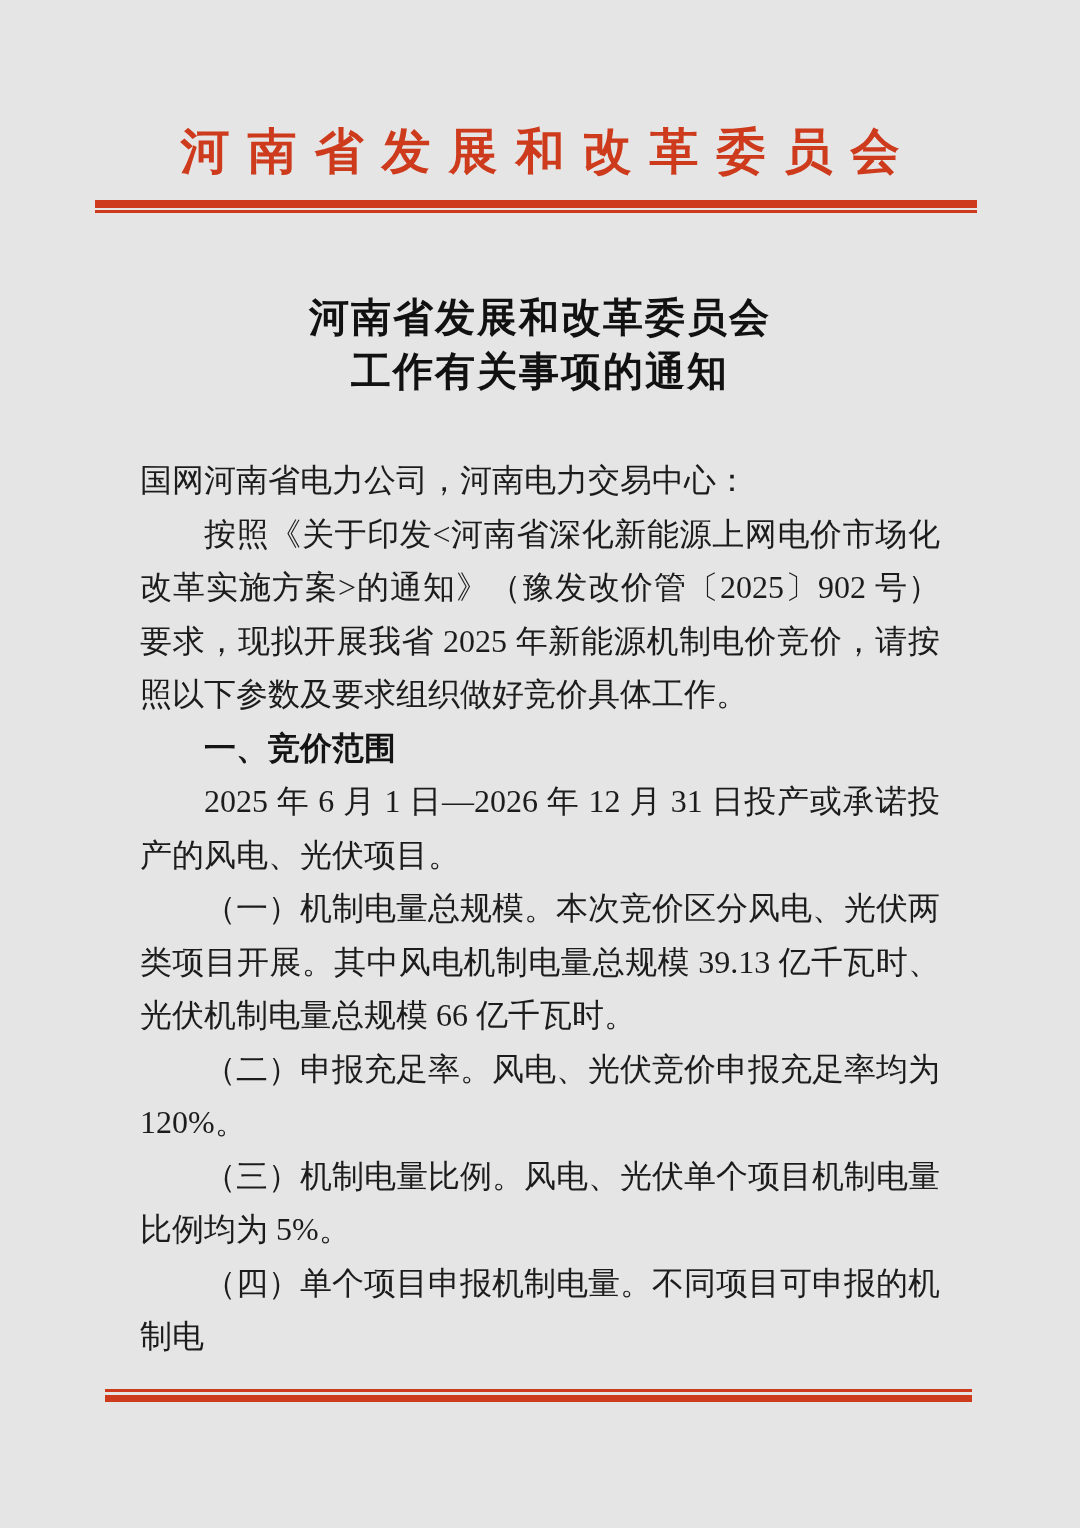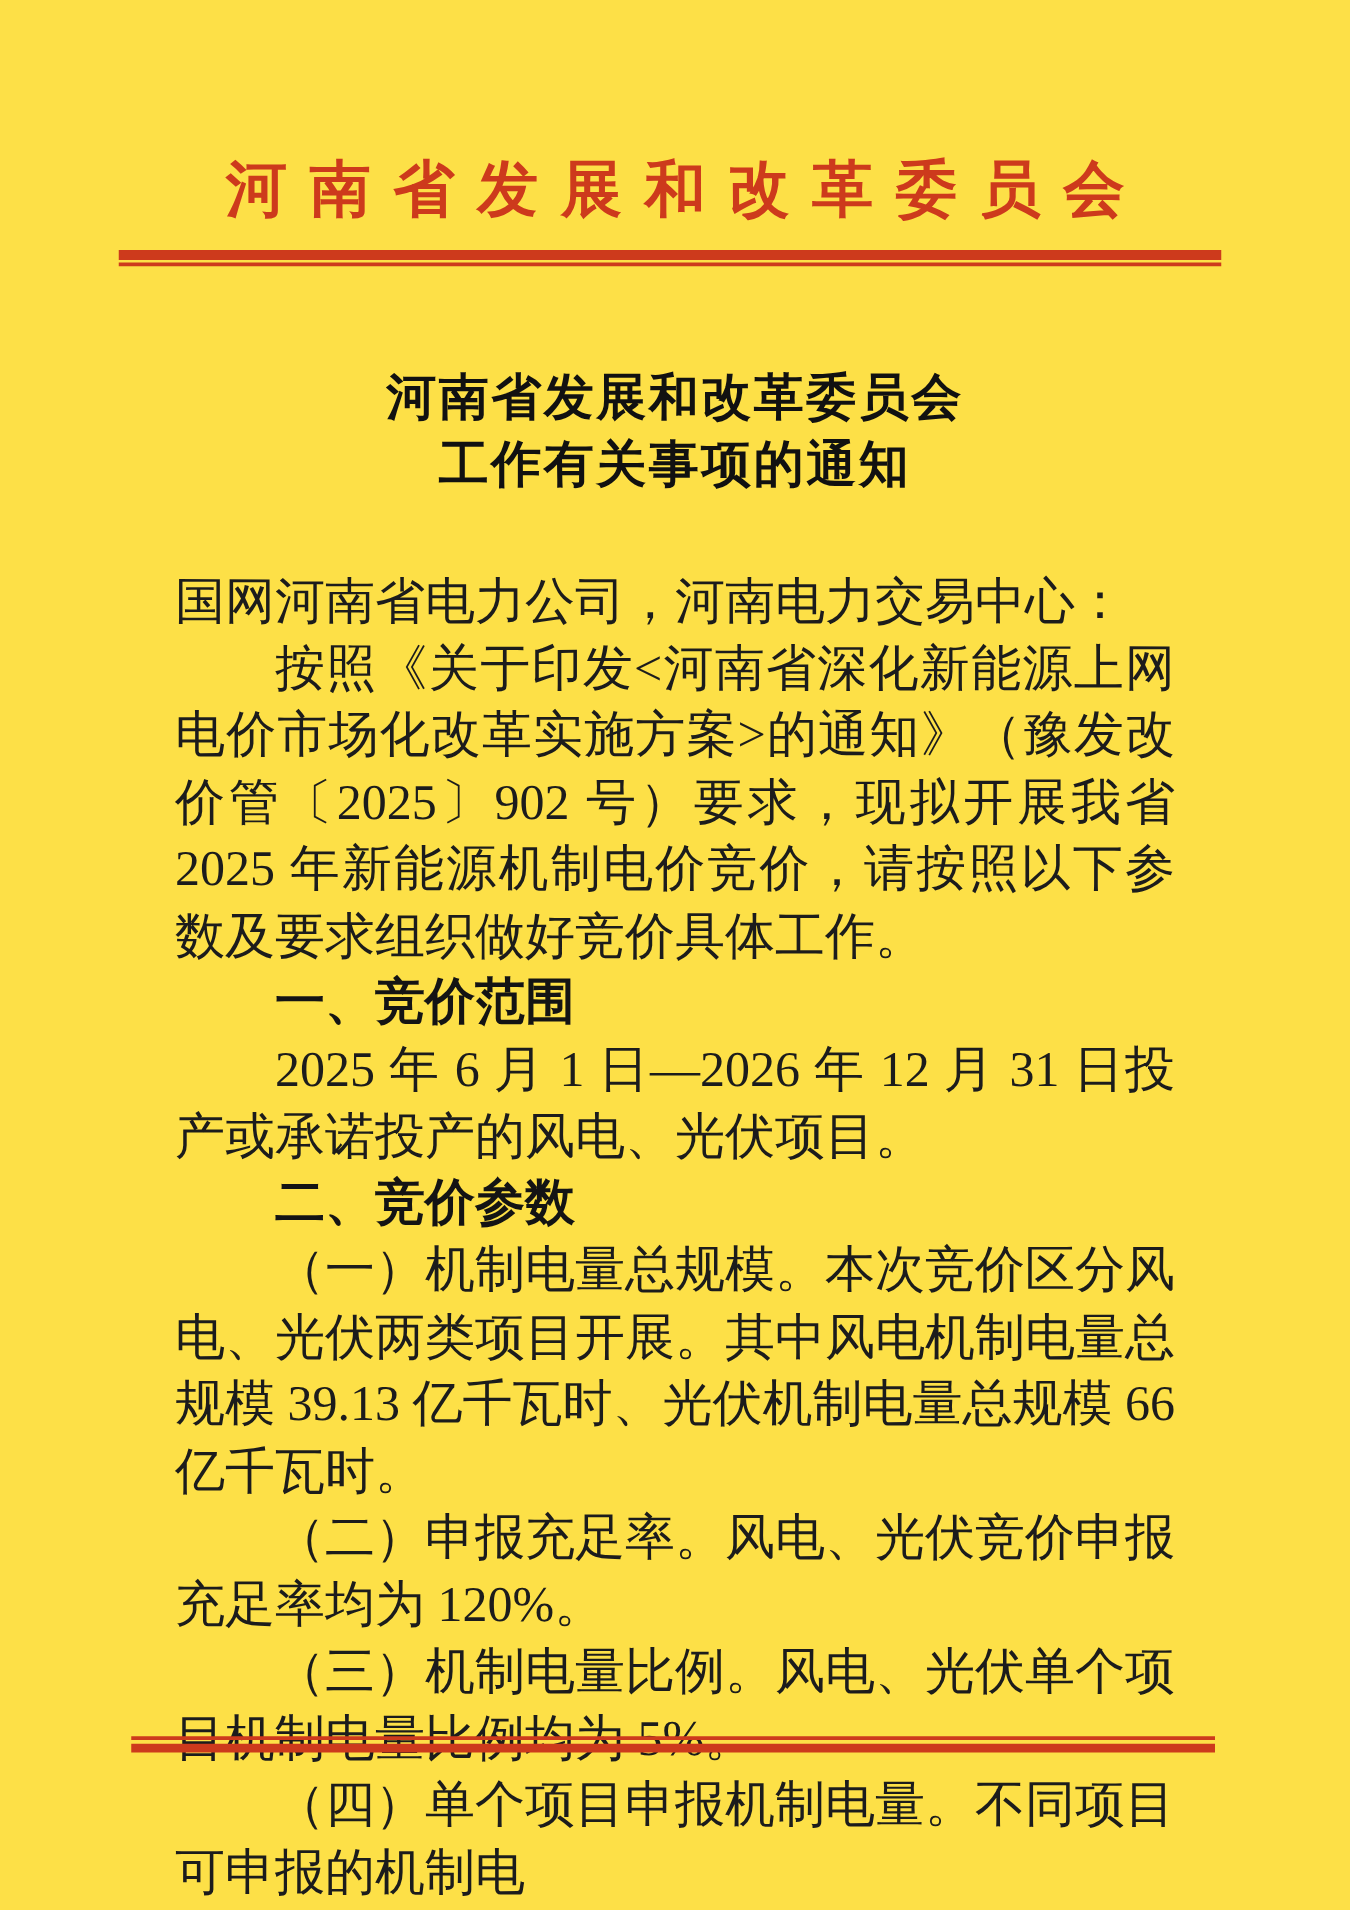--- a/index.html
+++ b/index.html
@@ -5,21 +5,21 @@
   html, body {
     margin: 0;
     padding: 0;
     background: #ffffff;
   }
   .page {
     position: relative;
     width: 1080px;
     height: 1528px;
     margin: 0 auto;
-    background: #fde047;
+    background: #e5e5e5;
     overflow: hidden;
     font-family: "Liberation Serif", "DejaVu Serif", serif;
     color: var(--ink, #1c1c1c);
   }
 
   
   .org-name {
     padding-top: 120px;
     text-align: center;
     font-size: 49px;
@@ -51,21 +51,21 @@
     line-height: 54px;
     font-weight: 700;
     letter-spacing: 2px;
     color: #111111;
   }
   .doc-title span { display: block; white-space: nowrap; }
 
   
   .body-text {
     margin: 55px 140px 0 140px;
-    font-size: 40px;
+    font-size: 32px;
     line-height: 53.5px;
     text-align: justify;
     text-justify: inter-ideograph;
   }
   .body-text p { margin: 0; }
   .recipients { text-indent: 0; }
   .para { text-indent: 2em; }
   .heading {
     text-indent: 2em;
     font-family: "Liberation Sans", "DejaVu Sans", sans-serif;
@@ -106,21 +106,20 @@
   <h1 class="doc-title">
     <span>河南省发展和改革委员会</span>
     <span>工作有关事项的通知</span>
   </h1>
 
   <main class="body-text">
     <p class="recipients">国网河南省电力公司，河南电力交易中心：</p>
     <p class="para">按照《关于印发&lt;河南省深化新能源上网电价市场化改革实施方案&gt;的通知》（豫发改价管〔2025〕902 号）要求，现拟开展我省 2025 年新能源机制电价竞价，请按照以下参数及要求组织做好竞价具体工作。</p>
     <p class="heading">一、竞价范围</p>
     <p class="para">2025 年 6 月 1 日—2026 年 12 月 31 日投产或承诺投产的风电、光伏项目。</p>
-    <p class="heading">二、竞价参数</p>
     <p class="para">（一）机制电量总规模。本次竞价区分风电、光伏两类项目开展。其中风电机制电量总规模 39.13 亿千瓦时、光伏机制电量总规模 66 亿千瓦时。</p>
     <p class="para">（二）申报充足率。风电、光伏竞价申报充足率均为 120%。</p>
     <p class="para">（三）机制电量比例。风电、光伏单个项目机制电量比例均为 5%。</p>
     <p class="para">（四）单个项目申报机制电量。不同项目可申报的机制电</p>
   </main>
 
   <footer class="rule-bottom">
     <div class="bar-thin"></div>
     <div class="bar-thick"></div>
   </footer>

